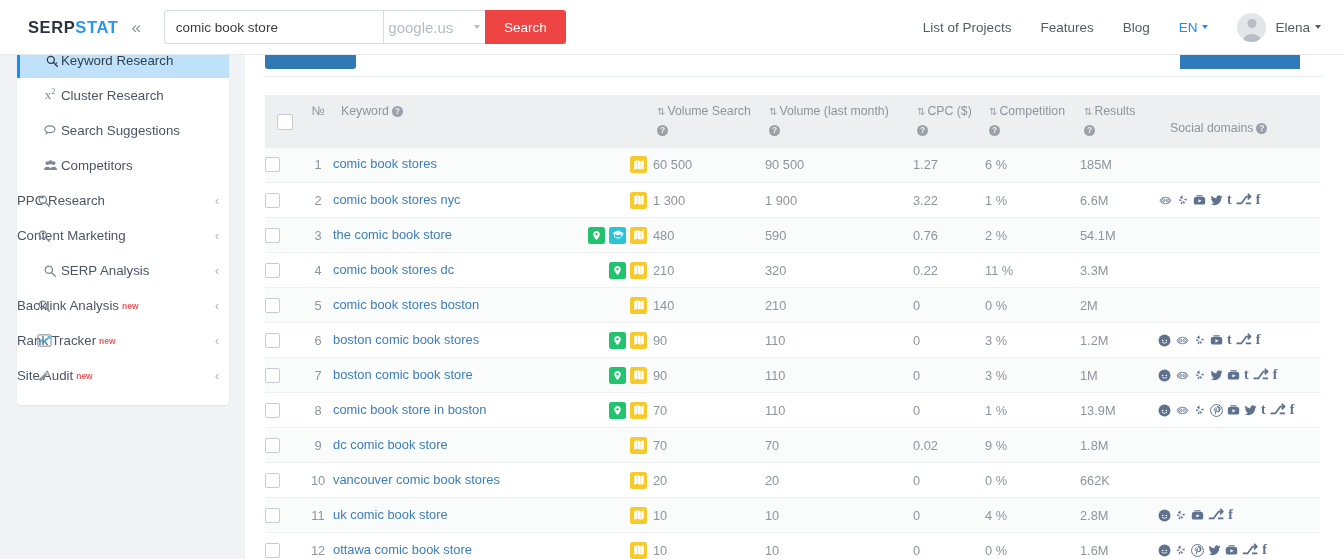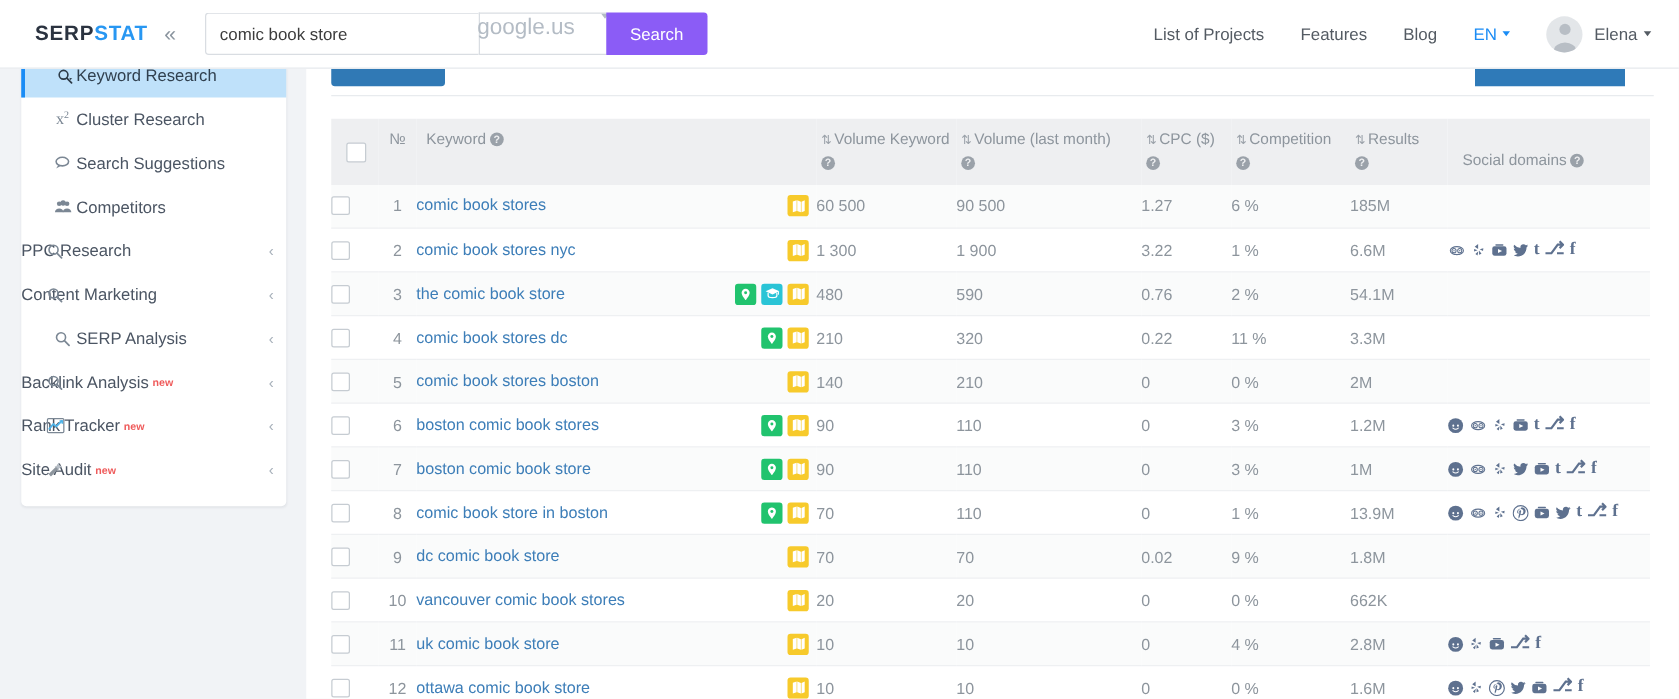--- a/index.html
+++ b/index.html
@@ -39,31 +39,31 @@
     border: 1px solid #d9dde2; border-right: none;
     border-radius: 3px 0 0 3px;
     padding: 16px 11px; font-size: 13.5px; color: #3c3c3c;
     font-family: "Liberation Sans", sans-serif;
     outline: none; background: #fff;
   }
   .db-select {
     width: 102px; height: 34px;
     border: 1px solid #d9dde2; border-right: none;
     background: #fff;
-    display: flex; align-items: flex-start; justify-content: center; gap: 21px;
-    font-size: 18px; color: #b4bcc5; cursor: pointer;
+    display: flex; align-items: center; justify-content: center; gap: 21px;
+    font-size: 15px; color: #b4bcc5; cursor: pointer;
   }
   .caret-dn {
     width: 0; height: 0;
     border-left: 3.5px solid transparent; border-right: 3.5px solid transparent;
     border-top: 4.5px solid #b4bcc5;
   }
   .search-btn {
     width: 81px; height: 34px;
-    background: #8b5cf6; color: #fff;
+    background: #ef4444; color: #fff;
     border: none; border-radius: 0 3px 3px 0;
     font-size: 13.5px; cursor: pointer;
     font-family: "Liberation Sans", sans-serif;
   }
   .topnav {
     margin-left: auto; margin-right: 22px;
     display: flex; align-items: center; gap: 29px;
     font-size: 13.5px; color: #545b63;
   }
   .topnav a { color: #545b63; text-decoration: none; cursor: pointer; }
@@ -393,21 +393,21 @@
           <th class="c-chk">
             <span class="hdr-chk"></span>
           </th>
           <th class="c-num">
             <span class="th-inner">№</span>
           </th>
           <th class="c-kw">
             <span class="th-inner"><span>Keyword</span><span class="q-ico">?</span></span>
           </th>
           <th class="c-vg">
-            <span class="th-inner"><span class="sort-ico">⇅</span><span>Volume Keyword</span><br><span class="q-ico block">?</span></span>
+            <span class="th-inner"><span class="sort-ico">⇅</span><span>Volume Search</span><br><span class="q-ico block">?</span></span>
           </th>
           <th class="c-vlm">
             <span class="th-inner"><span class="sort-ico">⇅</span><span>Volume (last month)</span><br><span class="q-ico block">?</span></span>
           </th>
           <th class="c-cpc">
             <span class="th-inner"><span class="sort-ico">⇅</span><span>CPC ($)</span><br><span class="q-ico block">?</span></span>
           </th>
           <th class="c-cmp">
             <span class="th-inner"><span class="sort-ico">⇅</span><span>Competition</span><br><span class="q-ico block">?</span></span>
           </th>

